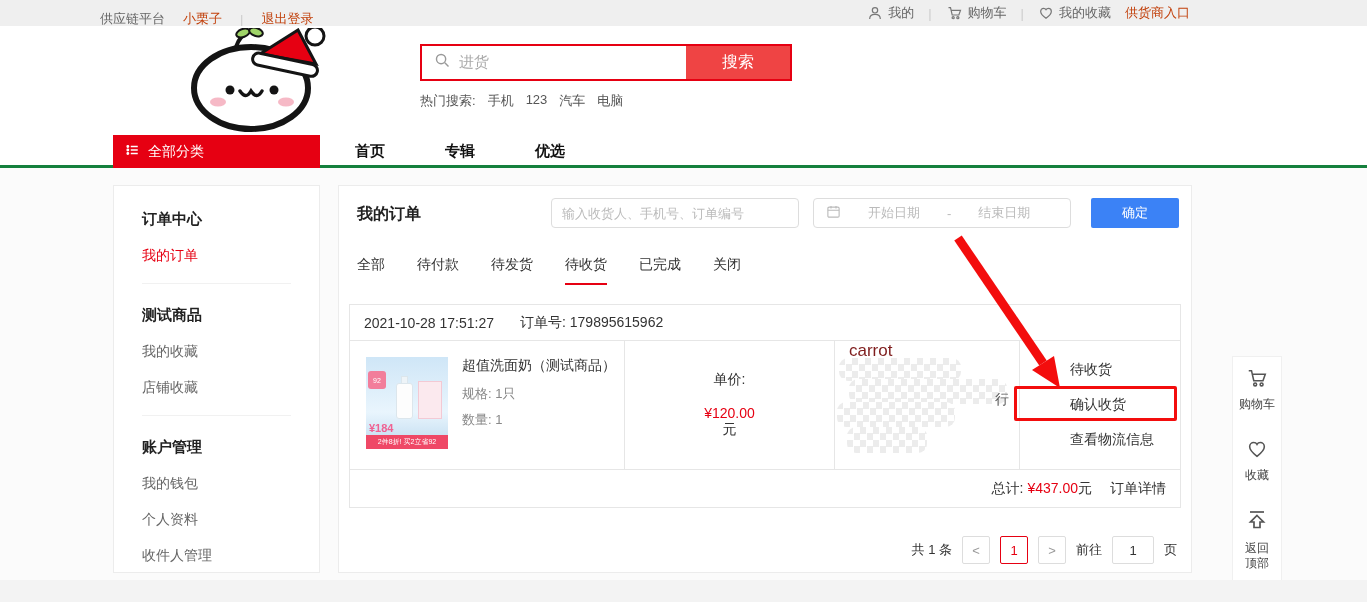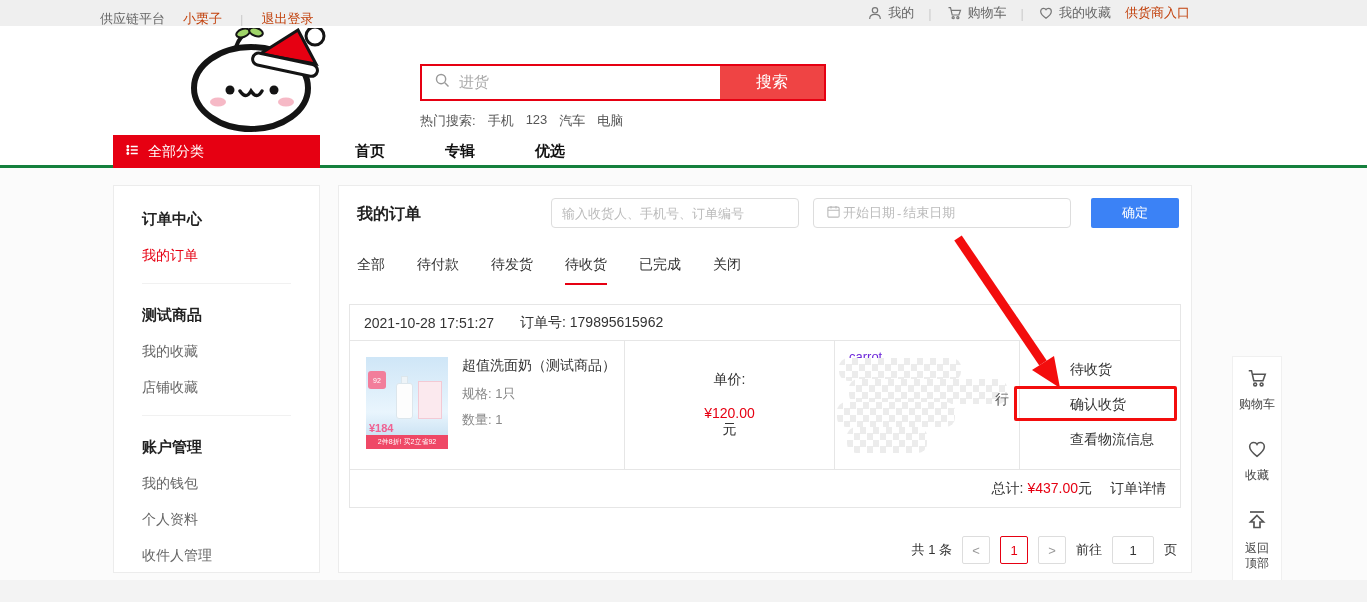--- a/index.html
+++ b/index.html
@@ -13,21 +13,21 @@
   .topbar .tb-right { position:absolute; right:177px; top:0; height:26px; display:flex; align-items:center; gap:14px; }
   .tb-item { display:flex; align-items:center; gap:5px; cursor:pointer; white-space:nowrap; }
   .tb-red { color:#c2410c; }
   .tb-sep { color:#ccc; }
   .tb-ic svg { display:block; }
 
   
   .header { position:absolute; left:0; top:26px; width:1367px; height:109px; background:#fff; }
   .logo { position:absolute; left:148px; top:2px; width:210px; height:104px; }
   .searchwrap { position:absolute; left:420px; top:18px; }
-  .searchbox { display:flex; width:406px; height:37px; border:2px solid #e60012;margin-top:20px; }
+  .searchbox { display:flex; width:372px; height:37px; border:2px solid #e60012; }
   .searchbox .s-input { flex:1; display:flex; align-items:center; gap:8px; padding-left:12px; background:#fff; }
   .searchbox .s-ph { color:#aaa; font-size:15px; }
   .searchbox .s-btn { width:104px; background:#ef4444; color:#fff; font-size:16px; display:flex; align-items:center; justify-content:center; cursor:pointer; border:none; }
   .hot { margin-top:11px; font-size:13px; color:#555; display:flex; gap:12px; }
   .hot .hk { color:#555; cursor:pointer; }
 
   
   .nav { position:absolute; left:0; top:135px; width:1367px; height:33px; background:#fff; border-bottom:3px solid #15803d; }
   .allcat { position:absolute; left:113px; top:0; width:207px; height:33px; background:#e60012; color:#fff; font-size:14px; display:flex; align-items:center; gap:8px; padding-left:12px; cursor:pointer; }
   .navlinks { position:absolute; left:355px; top:0; height:33px; display:flex; gap:60px; align-items:center; }
@@ -38,21 +38,21 @@
   .sidebar { left:113px; top:185px; width:207px; height:388px; padding:24px 0 0 28px; }
   .sb-title { font-size:15px; font-weight:bold; color:#222; margin-bottom:18px; }
   .sb-item { font-size:14px; color:#666; margin-bottom:18px; cursor:pointer; }
   .sb-item.active { color:#e60012; }
   .sb-div { border-top:1px solid #f1f1f1; margin:4px 28px 22px 0; }
 
   .main { left:338px; top:185px; width:854px; height:388px; }
   .m-title { position:absolute; left:18px; top:18px; font-size:16px; font-weight:bold; color:#222; }
   .kw-input { position:absolute; left:212px; top:12px; width:248px; height:30px; border:1px solid #ddd; border-radius:4px; font-size:13px; color:#333; padding:0 10px; outline:none; }
   .kw-input::placeholder { color:#bbb; }
-  .date-box { position:absolute; left:474px; top:12px; width:258px; height:30px; border:1px solid #ddd; border-radius:4px; display:flex; align-items:center; gap:2px; padding:0 12px; font-size:13px; color:#bbb; cursor:pointer; }
+  .date-box { position:absolute; left:474px; top:12px; width:258px; height:30px; border:1px solid #ddd; border-radius:4px; display:flex; align-items:center; gap:27px; padding:0 12px; font-size:13px; color:#bbb; cursor:pointer; }
   .confirm-btn { position:absolute; left:752px; top:12px; width:88px; height:30px; background:#3b82f6; color:#fff; font-size:13px; border:none; border-radius:2px; cursor:pointer; }
 
   .tabs { position:absolute; left:18px; top:70px; display:flex; gap:32px; }
   .tab { font-size:14px; color:#333; padding-bottom:9px; cursor:pointer; }
   .tab.active { border-bottom:2px solid #e60012; }
 
   .order { position:absolute; left:10px; top:118px; width:832px; border:1px solid #e6e6e6; }
   .o-head { height:36px; display:flex; align-items:center; gap:26px; padding-left:14px; font-size:14px; color:#333; border-bottom:1px solid #e6e6e6; }
   .o-body { display:flex; height:128px; }
   .o-col { position:relative; }
@@ -69,21 +69,21 @@
   
   .thumb { width:82px; height:92px; position:relative; background:linear-gradient(180deg,#cfe6f7 0%,#e9f5fd 60%,#bcd9ee 100%); overflow:hidden; flex:0 0 82px; }
   .th-bottle { position:absolute; left:30px; top:26px; width:17px; height:36px; background:#fdfdfd; border:1px solid #dce6ec; border-radius:3px; }
   .th-pump { position:absolute; left:35px; top:19px; width:7px; height:8px; background:#eef4f8; border:1px solid #dce6ec; }
   .th-card { position:absolute; left:52px; top:24px; width:24px; height:38px; background:#fbe9ee; border:1px solid #f3c9d4; }
   .th-badge { position:absolute; left:2px; top:14px; width:18px; height:18px; background:#f27e9b; border-radius:3px; color:#fff; font-size:7px; display:flex; align-items:center; justify-content:center; }
   .th-price { position:absolute; left:3px; bottom:15px; color:#f06292; font-size:11px; font-weight:bold; }
   .th-banner { position:absolute; left:0; bottom:0; width:100%; height:14px; background:#ef4866; color:#fff; font-size:7px; display:flex; align-items:center; justify-content:center; white-space:nowrap; }
 
   
-  .recv-name { position:absolute; left:14px; top:8px; font-size:13px; color:#6d28d9; }
+  .recv-name { position:absolute; left:14px; top:0; font-size:17px; color:#7f1d1d; }
   .mosaic { position:absolute; border-radius:9px; background:repeating-conic-gradient(#ffffff 0% 25%, #ececec 0% 50%) 0 0/13px 13px; }
   .m1 { left:4px; top:17px; width:122px; height:23px; }
   .m2 { left:14px; top:38px; width:158px; height:25px; }
   .m3 { left:2px; top:61px; width:118px; height:25px; }
   .m4 { left:12px; top:86px; width:80px; height:26px; }
   .recv-frag { position:absolute; left:160px; top:50px; font-size:14px; color:#555; }
 
   
   .pager { position:absolute; right:14px; top:350px; display:flex; align-items:center; gap:10px; font-size:13px; color:#333; }
   .pg-btn { width:28px; height:28px; border:1px solid #ddd; background:#fff; color:#999; display:flex; align-items:center; justify-content:center; font-size:13px; cursor:pointer; border-radius:2px; }

